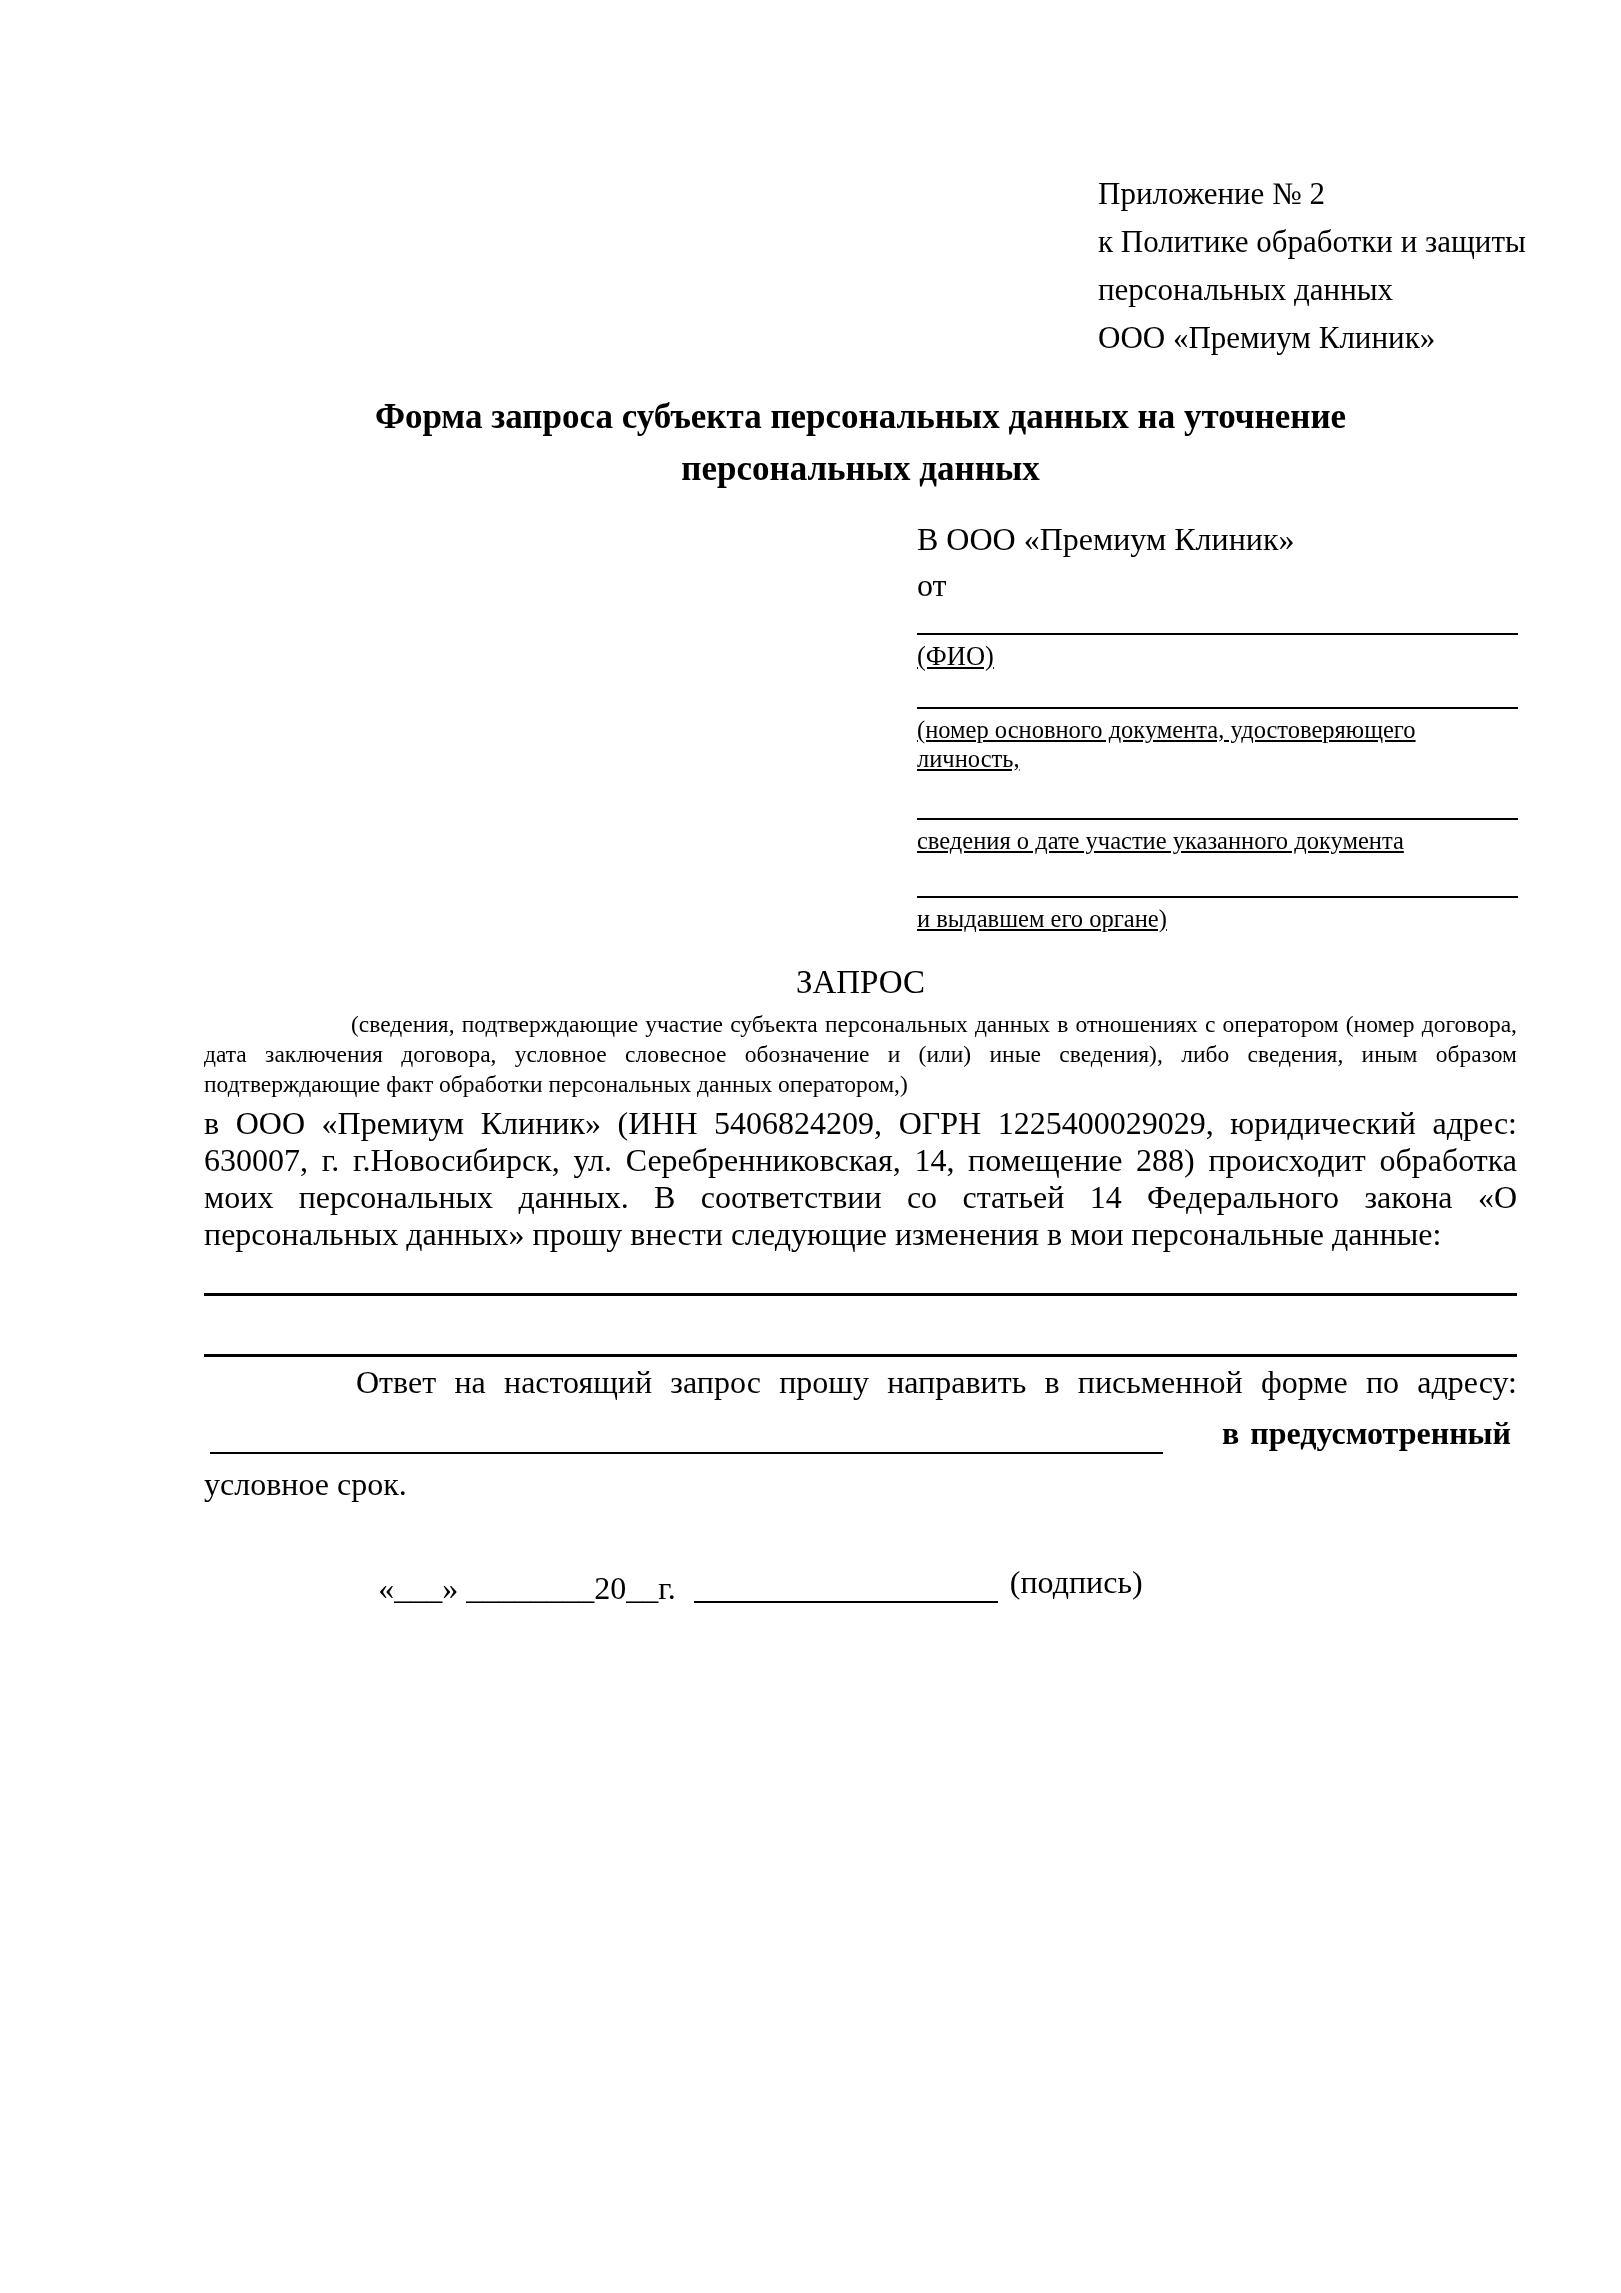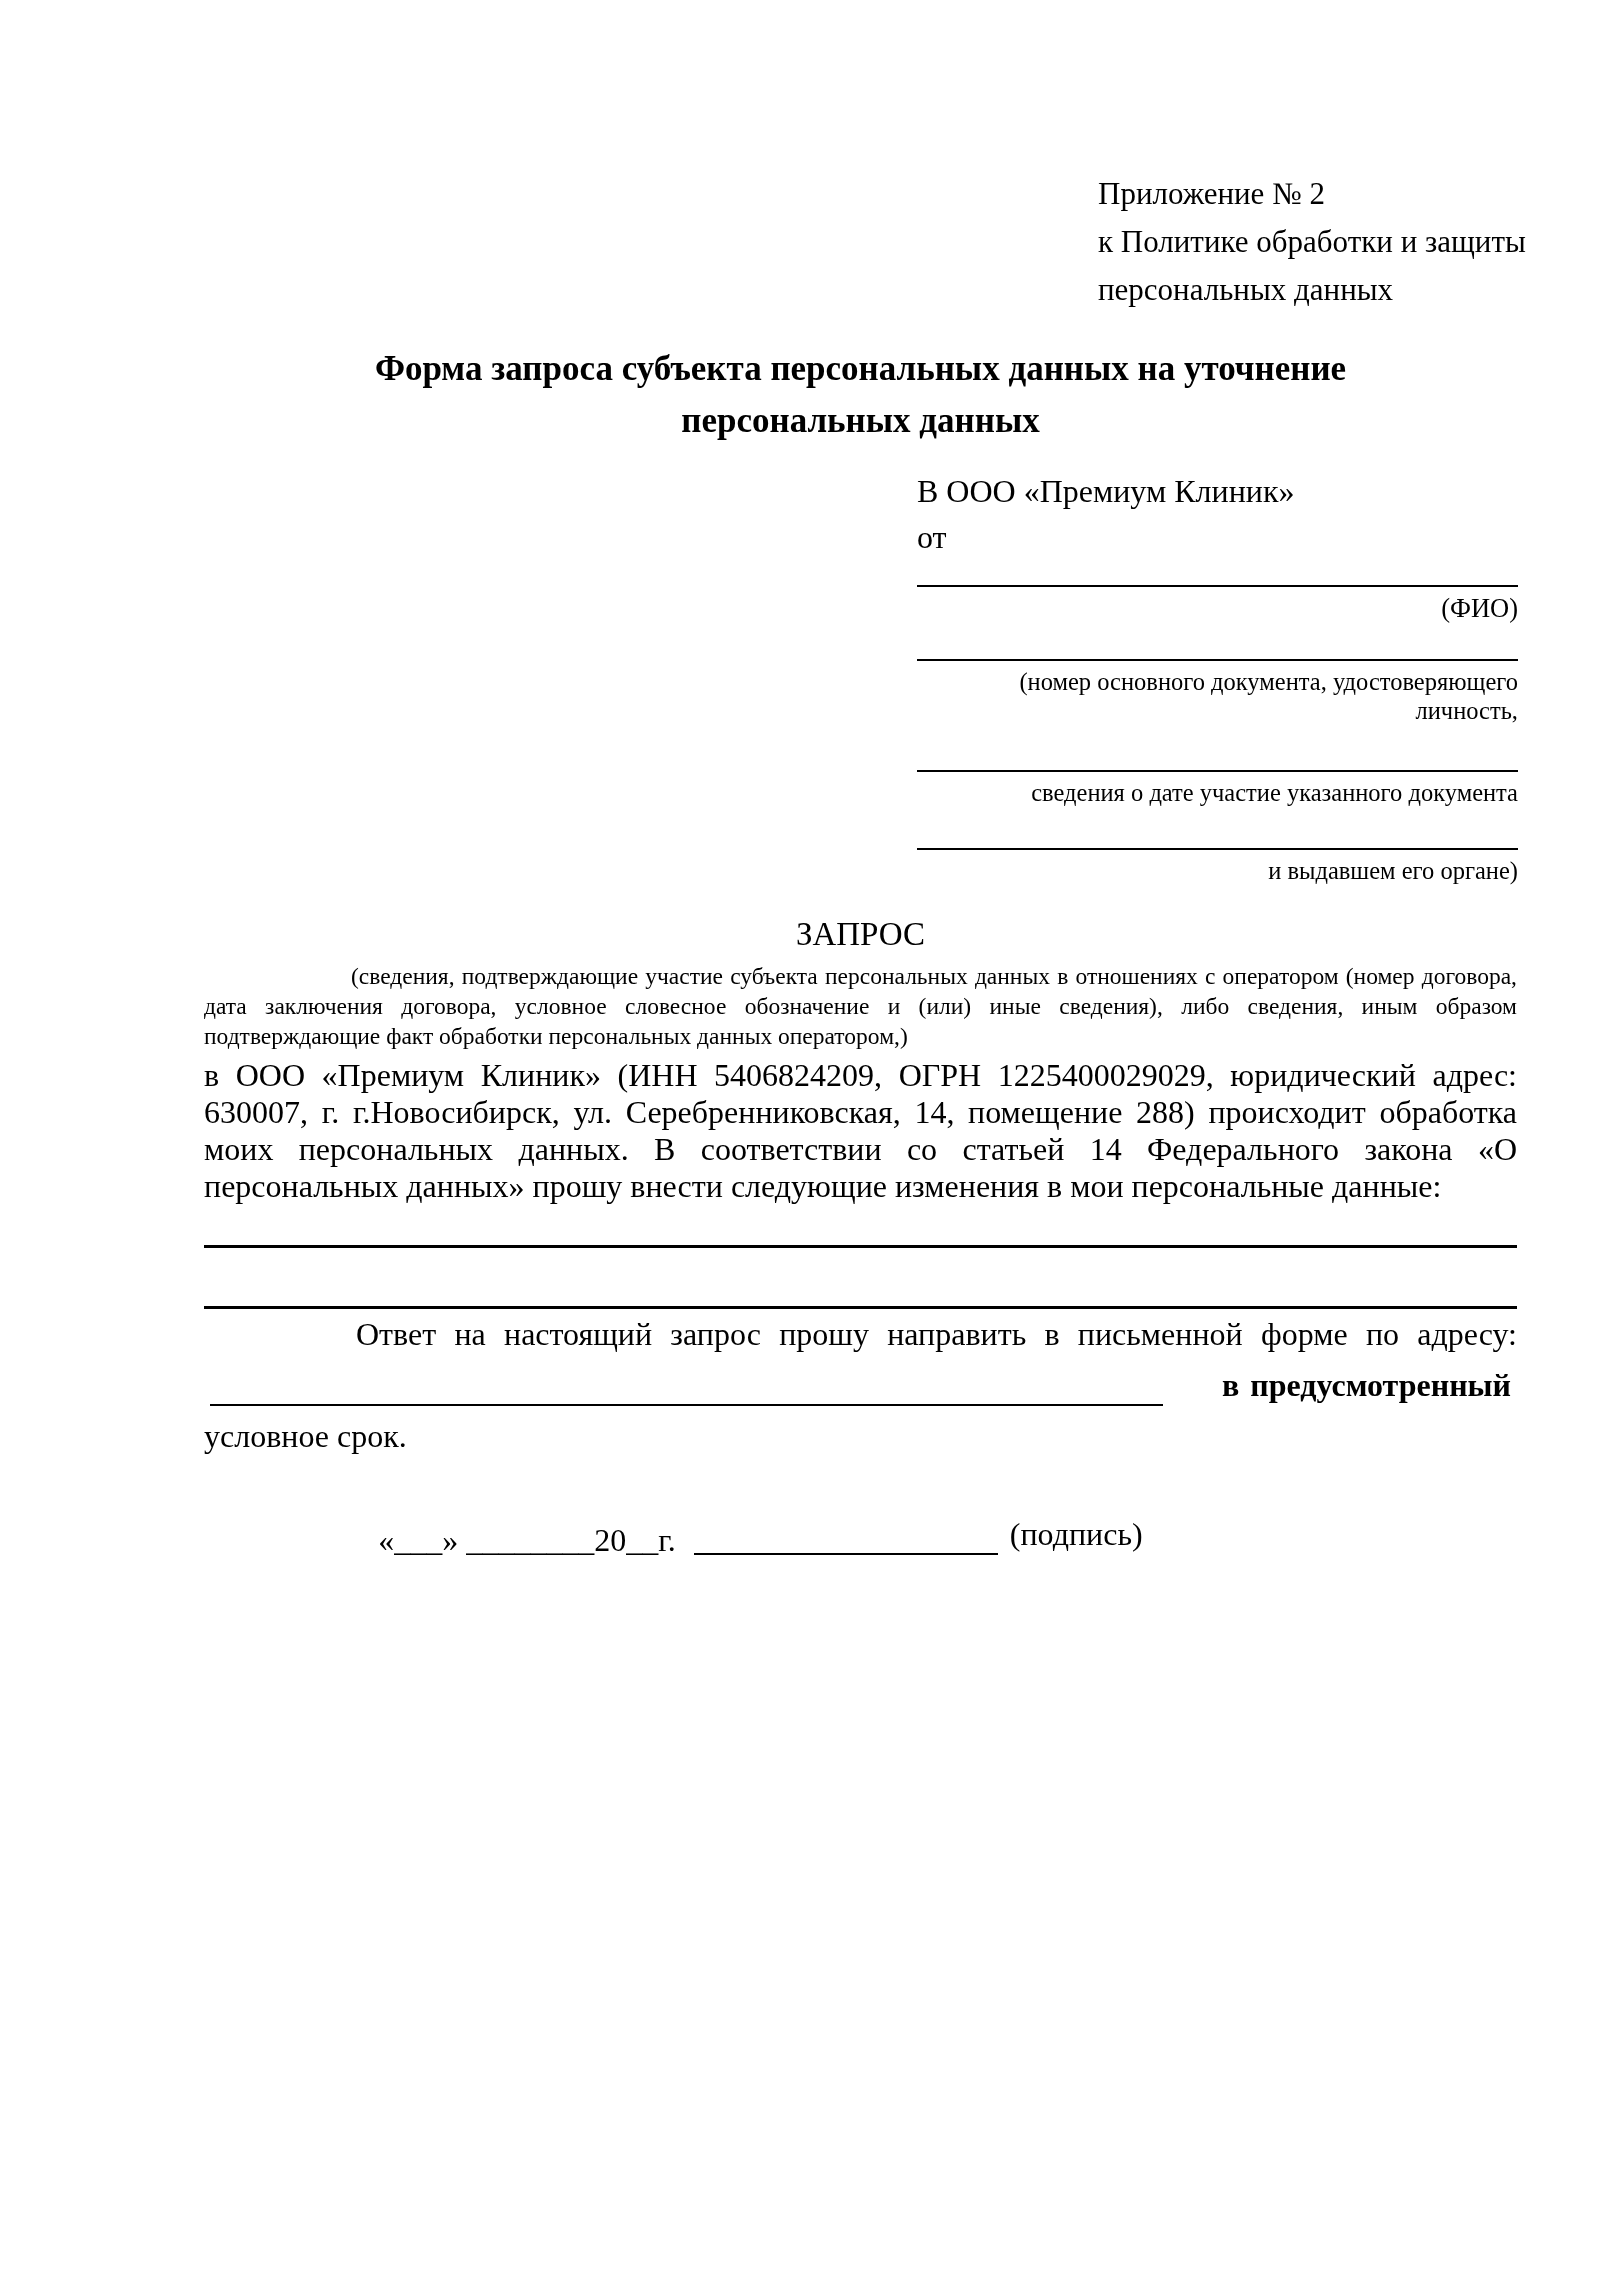--- a/index.html
+++ b/index.html
@@ -42,21 +42,21 @@
     width: 613px;
     font-size: 32px;
   }
   .addr-to { line-height: 41px; white-space: nowrap; }
   .addr-from { line-height: 39px; }
   .fline { border-bottom: 2.9px solid #000; }
   .fline-fio { height: 23.5px; }
   .fline-doc1 { height: 31px; }
   .fline-doc2 { height: 41px; }
   .fline-doc3 { height: 37px; }
-  .cap { text-align: right; }
+  .cap { text-align: left; text-decoration: underline; }
   .cap-fio { font-size: 26.5px; line-height: 31px; }
   .cap-doc { font-size: 24.5px; line-height: 29px; }
   
   .request-heading {
     margin-top: 29px;
     text-align: center;
     font-size: 33px;
     line-height: 41px;
   }
   
@@ -142,20 +142,21 @@
 </head>
 <body>
 
 <div class="page">
   <div class="content">
 
     <div class="header-block">
       <div>Приложение № 2</div>
       <div>к Политике обработки и защиты</div>
       <div>персональных данных</div>
+      <div>ООО «Премиум Клиник»</div>
     </div>
 
     <div class="doc-title">
       <div>Форма запроса субъекта персональных данных на уточнение</div>
       <div>персональных данных</div>
     </div>
 
     <div class="addressee">
       <div class="addr-to">В ООО «Премиум Клиник»</div>
       <div class="addr-from">от</div>

